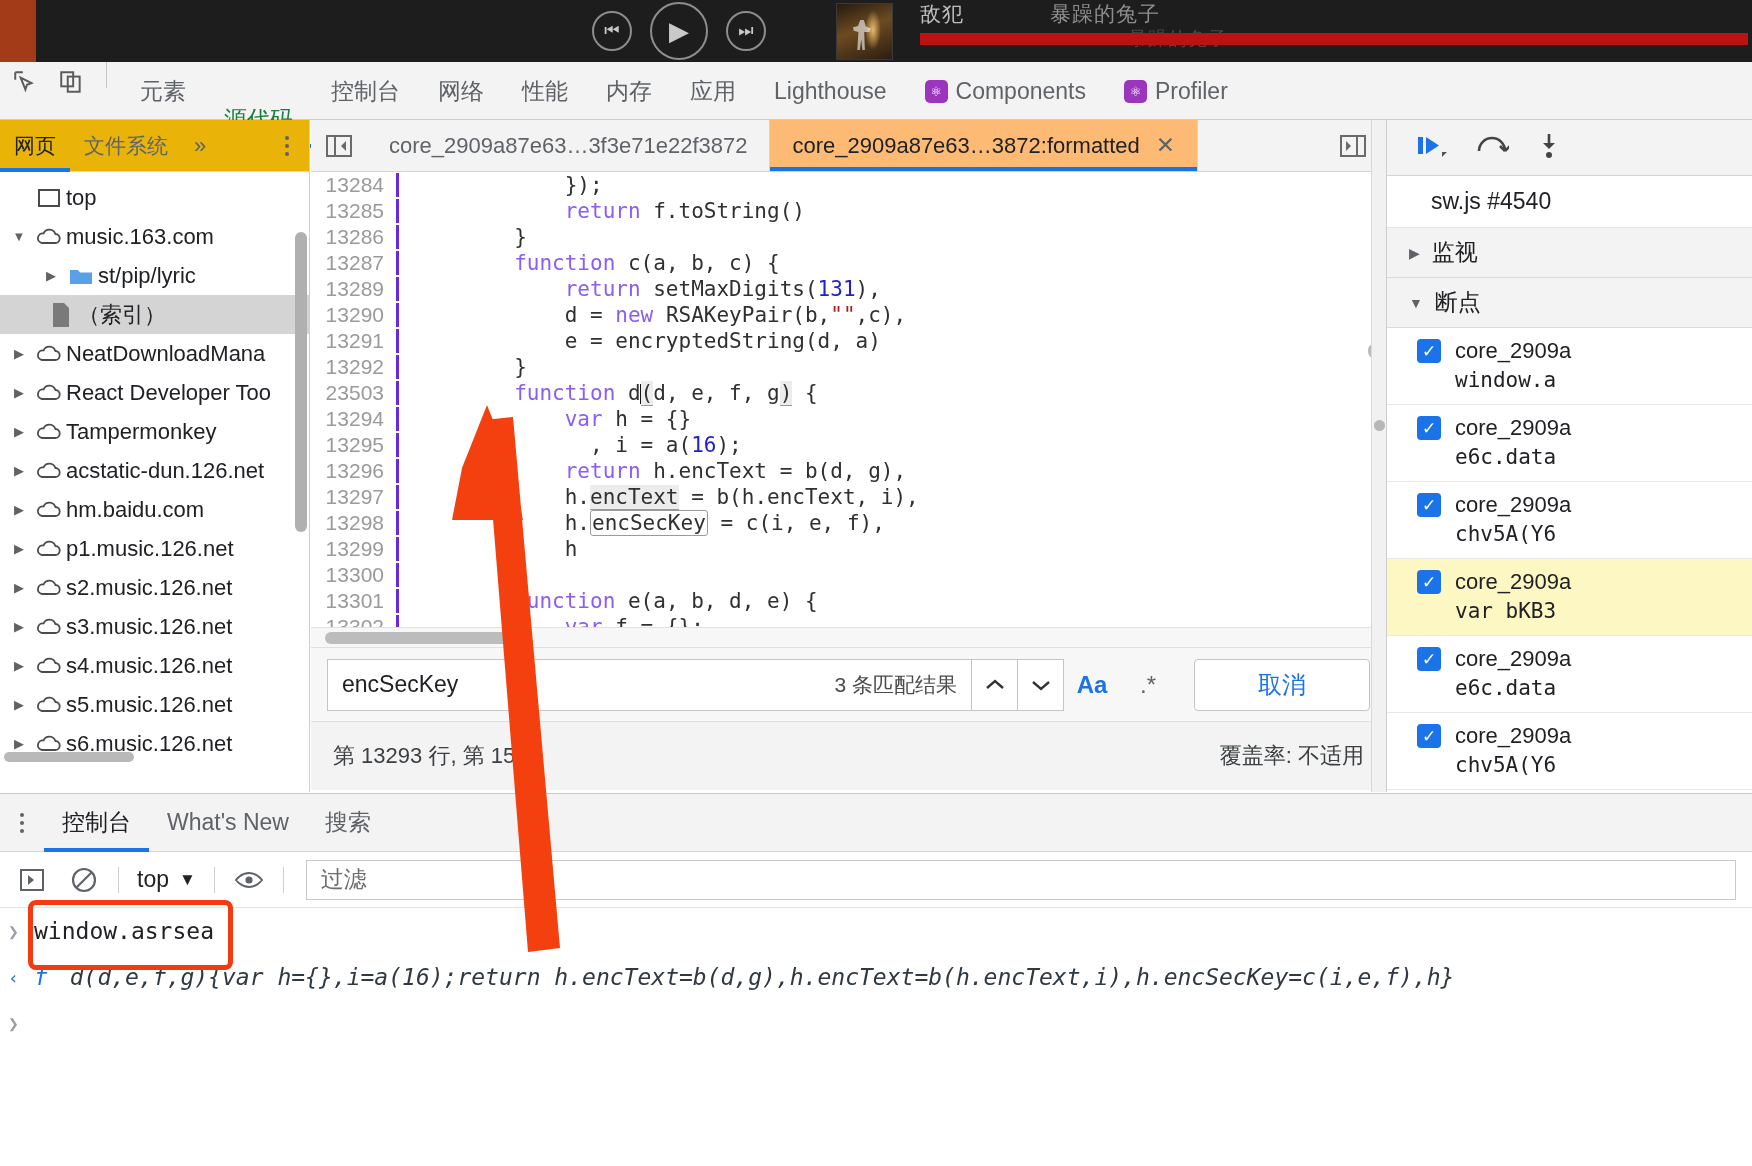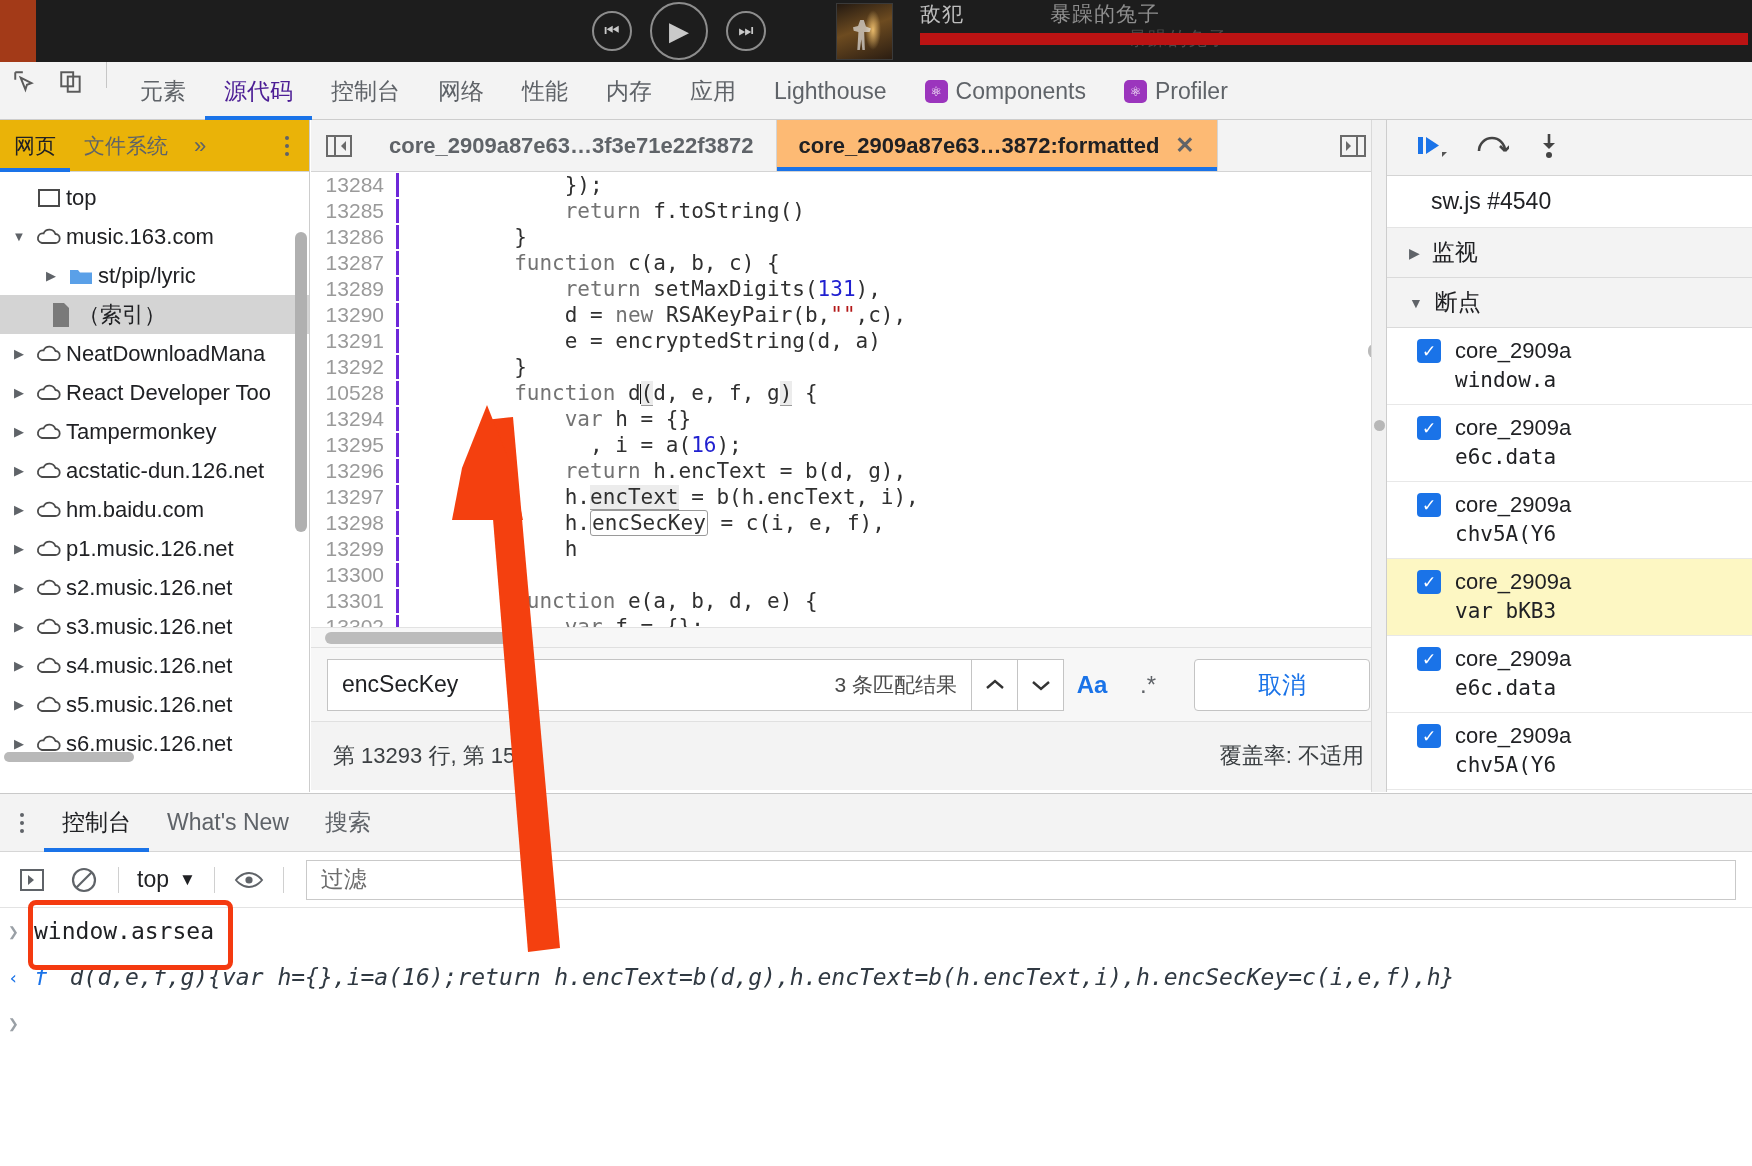--- a/index.html
+++ b/index.html
@@ -73,21 +73,21 @@
   .dt-icon-btn {
     width: 42px; height: 40px; margin-left: 4px;
     display: flex; align-items: center; justify-content: center;
     color: #5a5a5a;
   }
   .dt-sep { width: 1px; height: 26px; background: #c6c6c6; margin: 0 14px; }
   .dt-tab {
     height: 58px; padding: 0 19px; display: flex; align-items: center;
     font-size: 23px; color: #5f6368; white-space: nowrap;
   }
-  .dt-tab.active { color: #4c1d95; box-shadow: inset 0 -4px 0 #1a73e8; }
+  .dt-tab.active { color: #15803d; box-shadow: inset 0 -4px 0 #1a73e8; margin-top: 28px; }
   .react-badge {
     width: 23px; height: 23px; border-radius: 5px; background: #9b35bd;
     color:#fff; font-size: 13px; display:flex;align-items:center;justify-content:center;
     margin-right: 8px; flex: none;
   }
 
   
   .nav-panel {
     position: absolute; left: 0; top: 120px; width: 310px; height: 672px;
     background: #fff; border-right: 1px solid #cdcdcd;
@@ -137,40 +137,40 @@
   }
   .src-tabs {
     height: 52px; background: #f3f3f3; border-bottom: 1px solid #d4d4d4;
     display: flex; align-items: stretch;
   }
   .src-collapse {
     width: 56px; display:flex;align-items:center;justify-content:center; color:#5f6368;
   }
   .src-tab {
     display:flex; align-items:center; padding: 0 22px; font-size: 22px;
-    color: #5f6368; border-right: 1px solid #d4d4d4; white-space: nowrap; font-weight: bold;
+    color: #5f6368; border-right: 1px solid #d4d4d4; white-space: nowrap;
   }
   .src-tab.active { background:#fdba74; color:#202124; box-shadow: inset 0 -4px 0 #1a73e8; }
   .src-tab .x { margin-left: 16px; font-size: 23px; color:#5f6368; }
 
   .editor {
     position: relative; height: 476px; background:#fff; overflow:hidden;
     border-bottom: 1px solid #e0e0e0;
   }
   .code-line {
     display:flex; height: 26px; align-items:center;
     font-family:"DejaVu Sans Mono", monospace; font-size: 21px;
   }
   .lno {
     width: 88px; flex:none; text-align:right; padding-right: 12px;
     color: #9a9a9a; border-right: 3px solid #6d28d9; font-size: 21px;
     font-family:"Liberation Sans", sans-serif;
   }
   .ctext { padding-left: 14px; white-space: pre; color: #303030; }
-  .kw { color: #737373; }
+  .kw { color: #8b5cf6; }
   .num { color: #2020d0; }
   .str { color: #b31818; }
   .tok-underline { border-bottom: 1px solid #9a9a9a; background:#ececec;}
   .tok-box { border: 1px solid #9a9a9a; border-radius:3px; padding: 0 1px; }
   .caret {
     display:inline-block; width:2px; height:20px; background:#111;
     vertical-align:-4px; margin: 0 -1px;
   }
   .ed-vscroll {
     position:absolute; right: 6px; top: 172px; width: 12px; height: 14px;
@@ -595,21 +595,21 @@
       </div>
       <div class="code-line">
         <span class="lno">13291</span>
         <span class="ctext">            e = encryptedString(d, a)</span>
       </div>
       <div class="code-line">
         <span class="lno">13292</span>
         <span class="ctext">        }</span>
       </div>
       <div class="code-line">
-        <span class="lno">10528</span>
+        <span class="lno">23503</span>
         <span class="ctext">        <span class="kw">function</span> d<span class="caret"></span><span class="tok-underline">(</span>d, e, f, g<span class="tok-underline">)</span> {</span>
       </div>
       <div class="code-line">
         <span class="lno">13294</span>
         <span class="ctext">            <span class="kw">var</span> h = {}</span>
       </div>
       <div class="code-line">
         <span class="lno">13295</span>
         <span class="ctext">              , i = a(<span class="num">16</span>);</span>
       </div>

